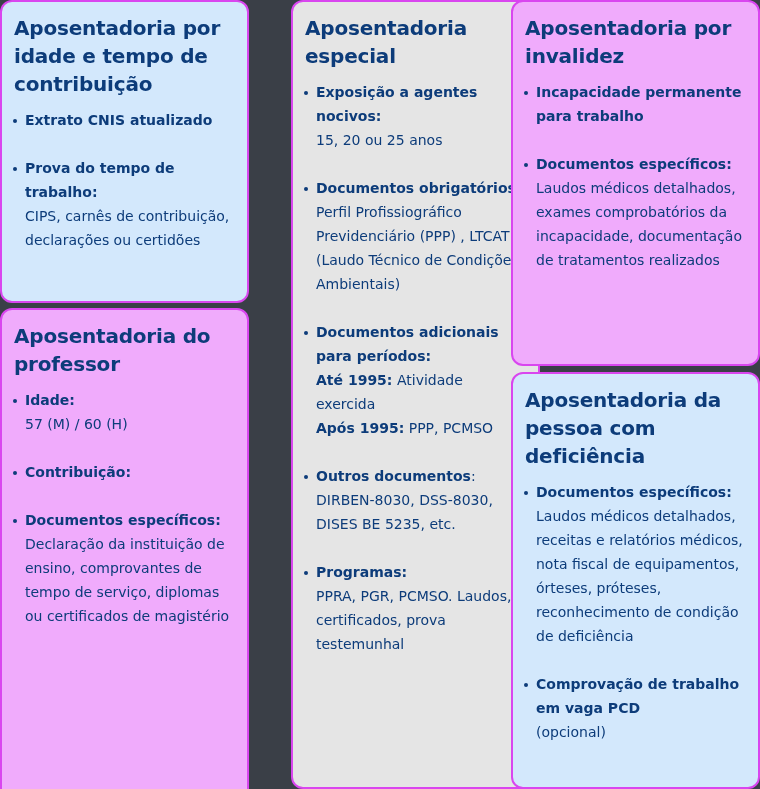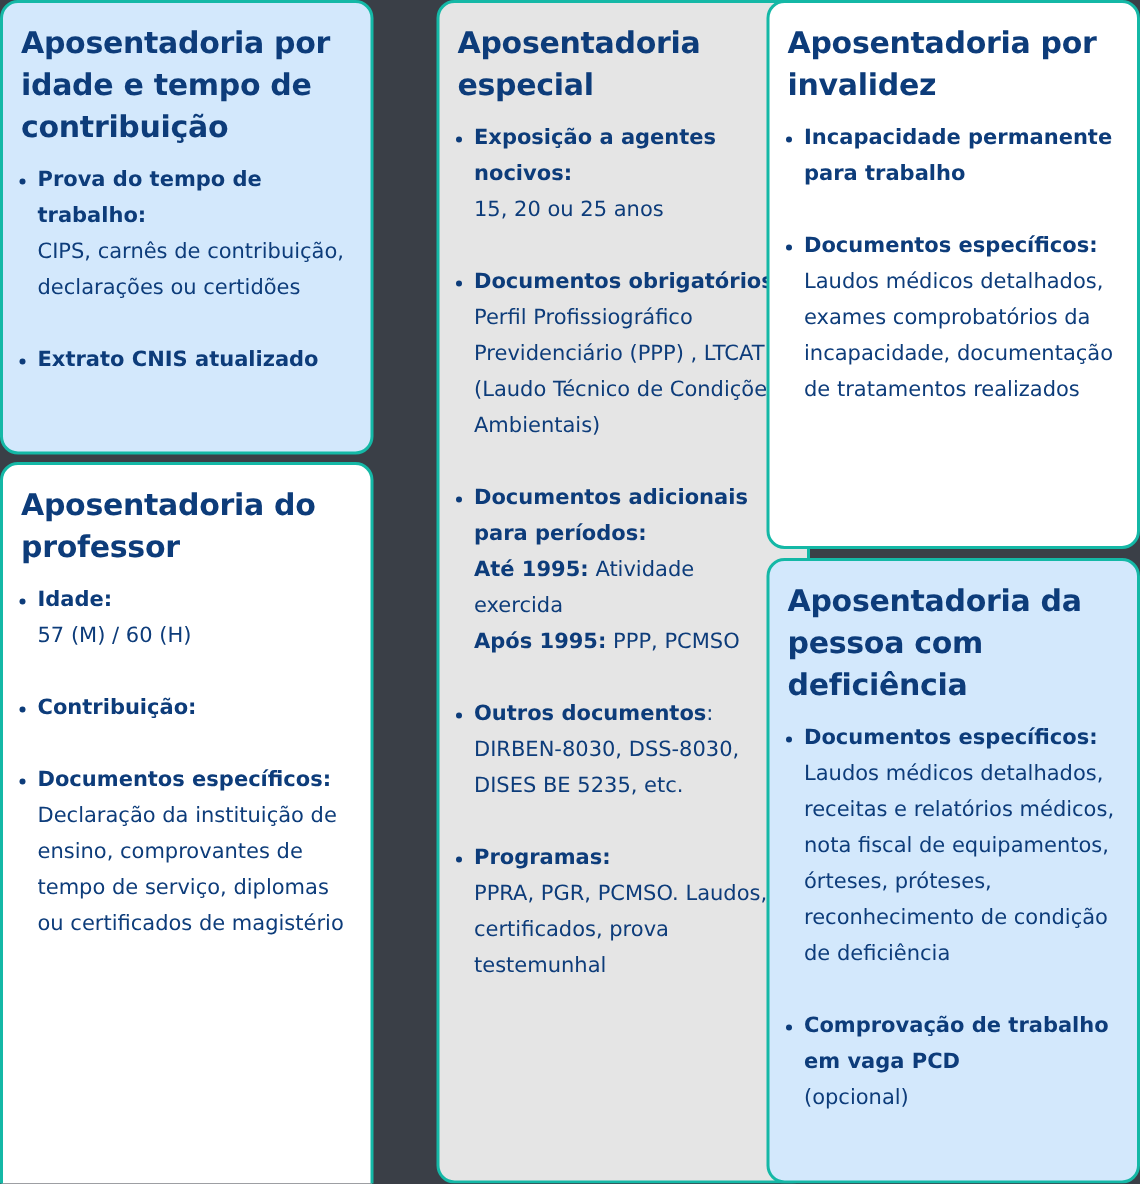--- a/index.html
+++ b/index.html
@@ -6,27 +6,27 @@
   body {
     width:760px; height:789px; overflow:hidden;
     background:#3a3f47;
     font-family:"DejaVu Sans", "Liberation Sans", sans-serif;
     color:#0d3c7a;
     position:relative;
   }
   .card {
     position:absolute;
     box-sizing:border-box;
-    border:2px solid #14b8a6;
+    border:2px solid #d946ef;
     border-radius:12px;
     padding:12px 12px 10px 12px;
   }
   .c-dark { background:#d3e8fc; }
   .c-mid { background:#e5e5e5;margin-left:35px; }
-  .c-light { background:#ffffff; }
+  .c-light { background:#f0abfc; }
   .card h2 {
     margin:0 0 10px 0;
     font-size:20px;
     line-height:28px;
     font-weight:bold;
     color:#0d3c7a;
     letter-spacing:-0.2px;
   }
   .card ul { list-style:none; margin:0; padding:0; }
   .card li {
@@ -49,25 +49,25 @@
   .t { display:block; }
   .inline-line { display:block; }
 </style>
 </head>
 <body>
 
 <div class="card c-dark" style="left:0; top:0; width:249px; height:303px;">
   <h2>Aposentadoria por idade e tempo de contribuição</h2>
   <ul>
     <li>
+      <span class="b t">Extrato CNIS atualizado</span>
+    </li>
+    <li>
       <span class="b t">Prova do tempo de trabalho:</span>
       <span class="t">CIPS, carnês de contribuição, declarações ou certidões</span>
-    </li>
-    <li>
-      <span class="b t">Extrato CNIS atualizado</span>
     </li>
   </ul>
 </div>
 
 <div class="card c-light" style="left:0; top:308px; width:249px; height:504px;">
   <h2>Aposentadoria do professor</h2>
   <ul>
     <li>
       <span class="b t">Idade:</span>
       <span class="t">57 (M) / 60 (H)</span>

